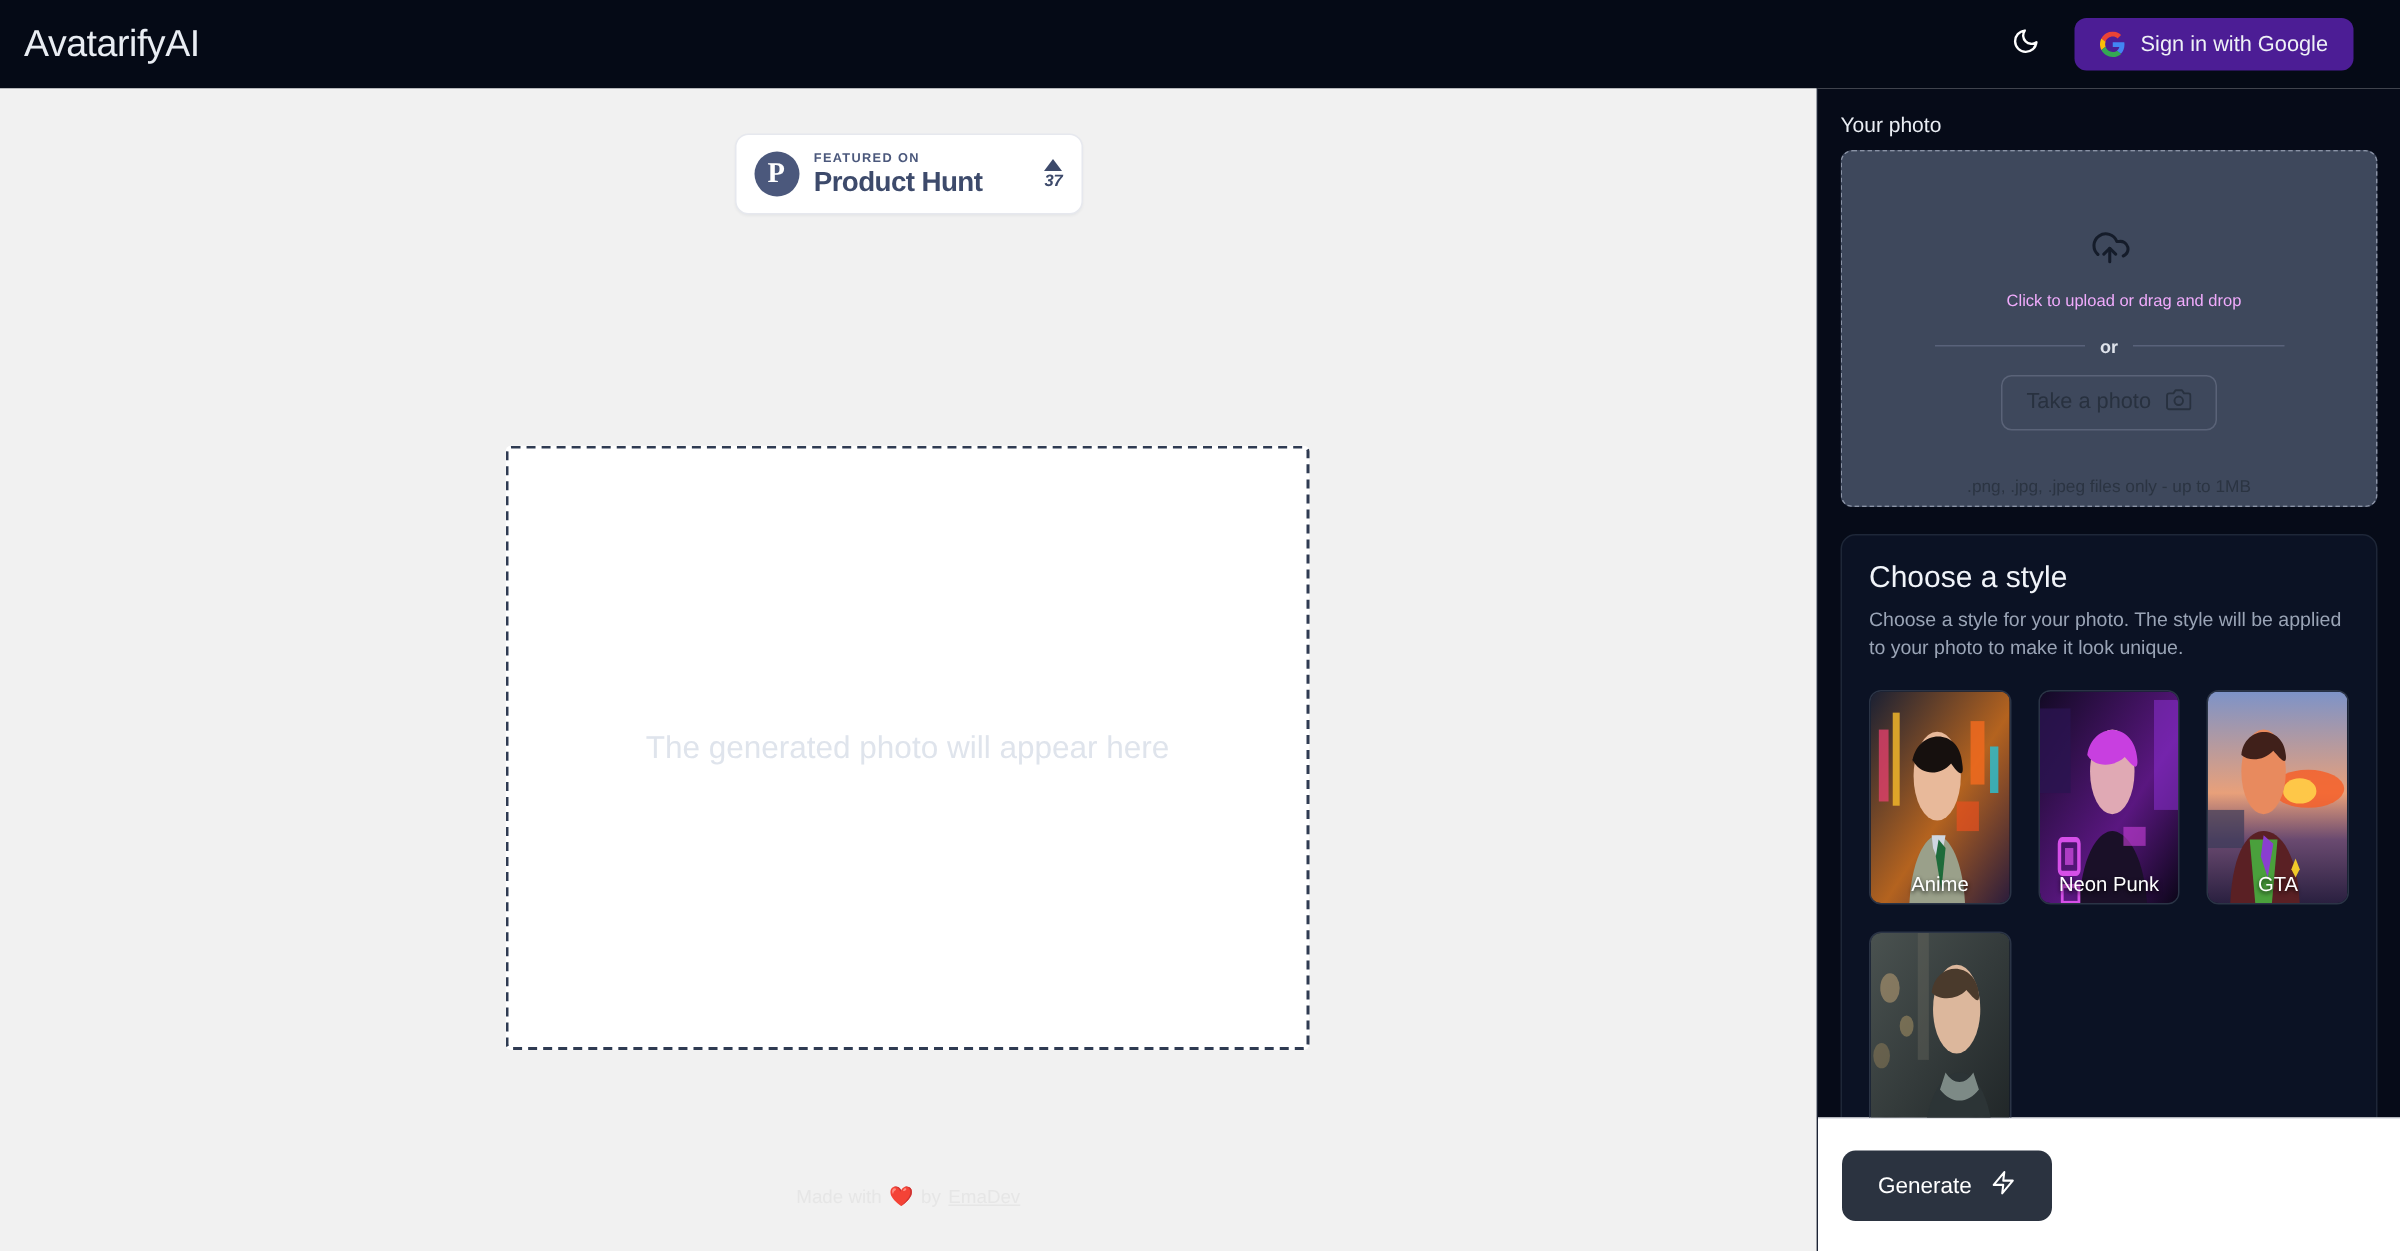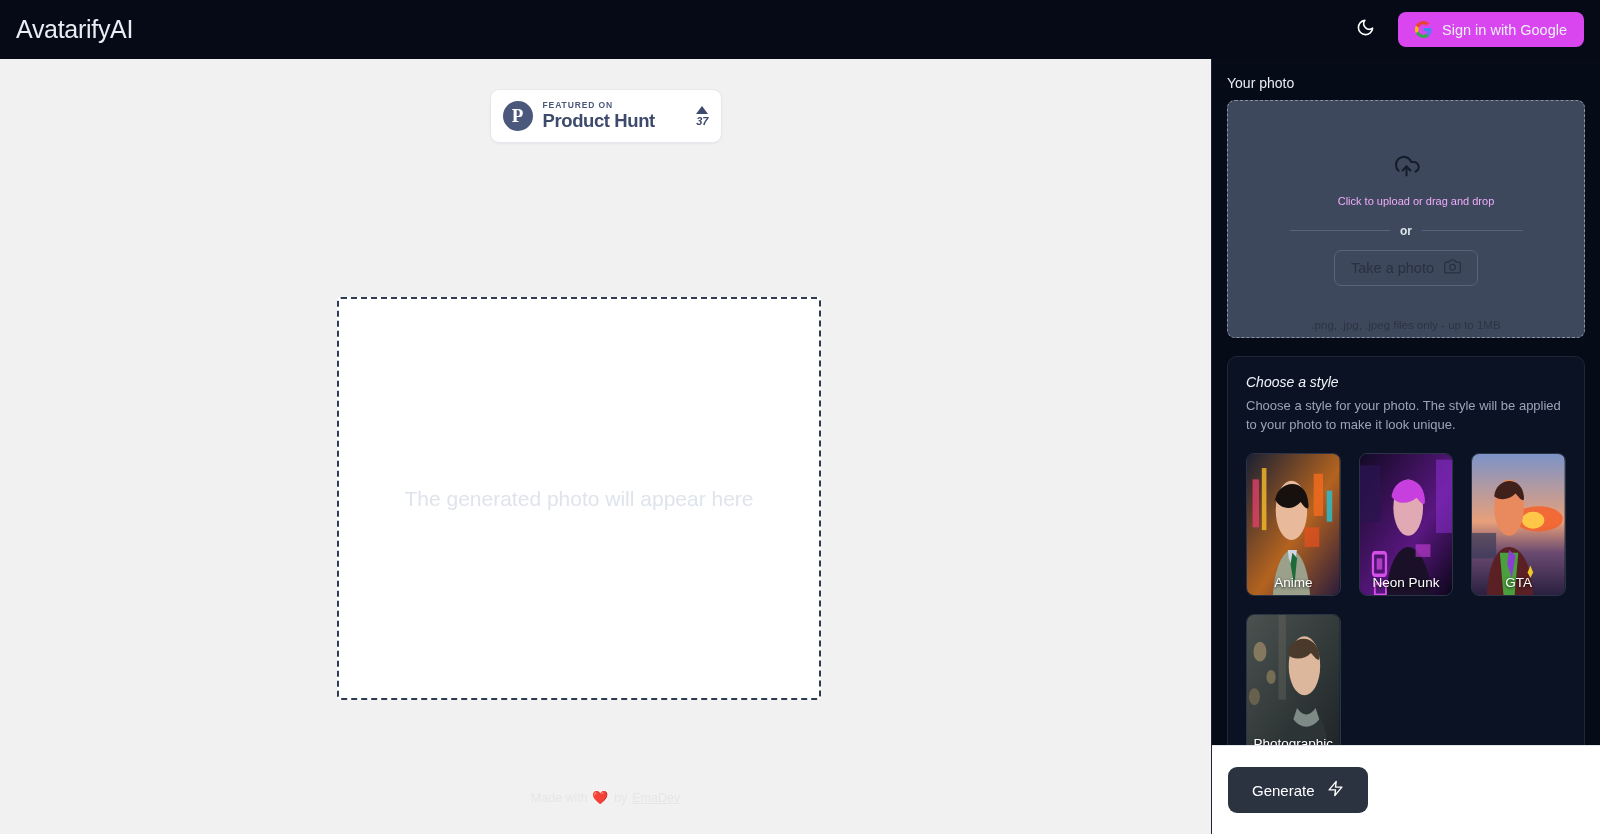--- a/index.html
+++ b/index.html
@@ -9,31 +9,31 @@
     overflow: hidden;
     background: #f1f1f1;
   }
   #app { position: relative; width: 1600px; height: 834px; display: flex; flex-direction: column; }
 
   
   .header {
     height: 59px; flex: 0 0 59px;
     background: #050a16;
     display: flex; align-items: center; justify-content: space-between;
-    padding: 0 16px 0 16px;
+    padding: 0 31px 0 16px;
   }
   .brand { color: #e9edf3; font-size: 25px; letter-spacing: -0.3px; }
   .header-right { display: flex; align-items: center; gap: 18px; }
   .moon-btn {
     width: 30px; height: 30px; display: flex; align-items: center; justify-content: center;
     border-radius: 6px; cursor: pointer; background: transparent;
   }
   .gsignin {
     display: flex; align-items: center; gap: 10px;
-    background: #d946ef; border-radius: 8px;
+    background: #4c1d95; border-radius: 8px;
     padding: 9px 17px; cursor: pointer;
   }
   .gsignin .glabel { color: #eef1f6; font-size: 14.5px; }
   .g-logo { width: 17px; height: 17px; display: block; }
 
   
   .body-row { flex: 1 1 auto; display: flex; min-height: 0; }
 
   
   .main {
@@ -58,21 +58,21 @@
   }
   .ph-text { margin-left: 10px; flex: 1 1 auto; }
   .ph-kicker { color: #4b587c; font-size: 8.5px; font-weight: bold; letter-spacing: 0.9px; }
   .ph-title { color: #3d4a6b; font-size: 18.5px; font-weight: bold; letter-spacing: -0.4px; line-height: 1.15; }
   .ph-vote { display: flex; flex-direction: column; align-items: center; gap: 1px; flex: 0 0 auto; padding-left: 6px; }
   .ph-tri { width: 0; height: 0; border-left: 6px solid transparent; border-right: 6px solid transparent; border-bottom: 8px solid #3d4a6b; }
   .ph-count { color: #3d4a6b; font-size: 11px; font-weight: bold; font-style: italic; }
 
   .dropzone {
     position: absolute; left: 337px; top: 238px;
-    width: 484px; height: 403px;
+    width: 536px; height: 403px;
     background: #ffffff;
     border: 2px dashed #2f3b52;
     border-radius: 4px;
     display: flex; align-items: center; justify-content: center;
     cursor: pointer;
   }
   .dropzone-text { color: #dfe4ec; font-size: 21px; }
 
   .footer {
     position: absolute; left: 0; right: 0; bottom: 29px;
@@ -119,21 +119,21 @@
     color: #2b3442; font-size: 11.5px;
   }
 
   .style-card-wrap {
     margin-top: 18px;
     background: #0b1224;
     border: 1px solid #1e2738;
     border-radius: 10px;
     padding: 17px 18px 18px 18px;
   }
-  .style-title { color: #f1f4f9; font-size: 14px; margin-bottom: 7px; font-style: italic; }
+  .style-title { color: #f1f4f9; font-size: 20px; margin-bottom: 7px; }
   .style-sub { color: #9aa4b6; font-size: 13px; line-height: 1.45; }
   .style-grid {
     margin-top: 18px;
     display: grid; grid-template-columns: 1fr 1fr 1fr; gap: 18px;
   }
   .style-cell {
     position: relative; height: 143px; border-radius: 8px;
     border: 1px solid #2b3446; overflow: hidden; cursor: pointer;
   }
   .style-img { position: absolute; inset: 0; }

